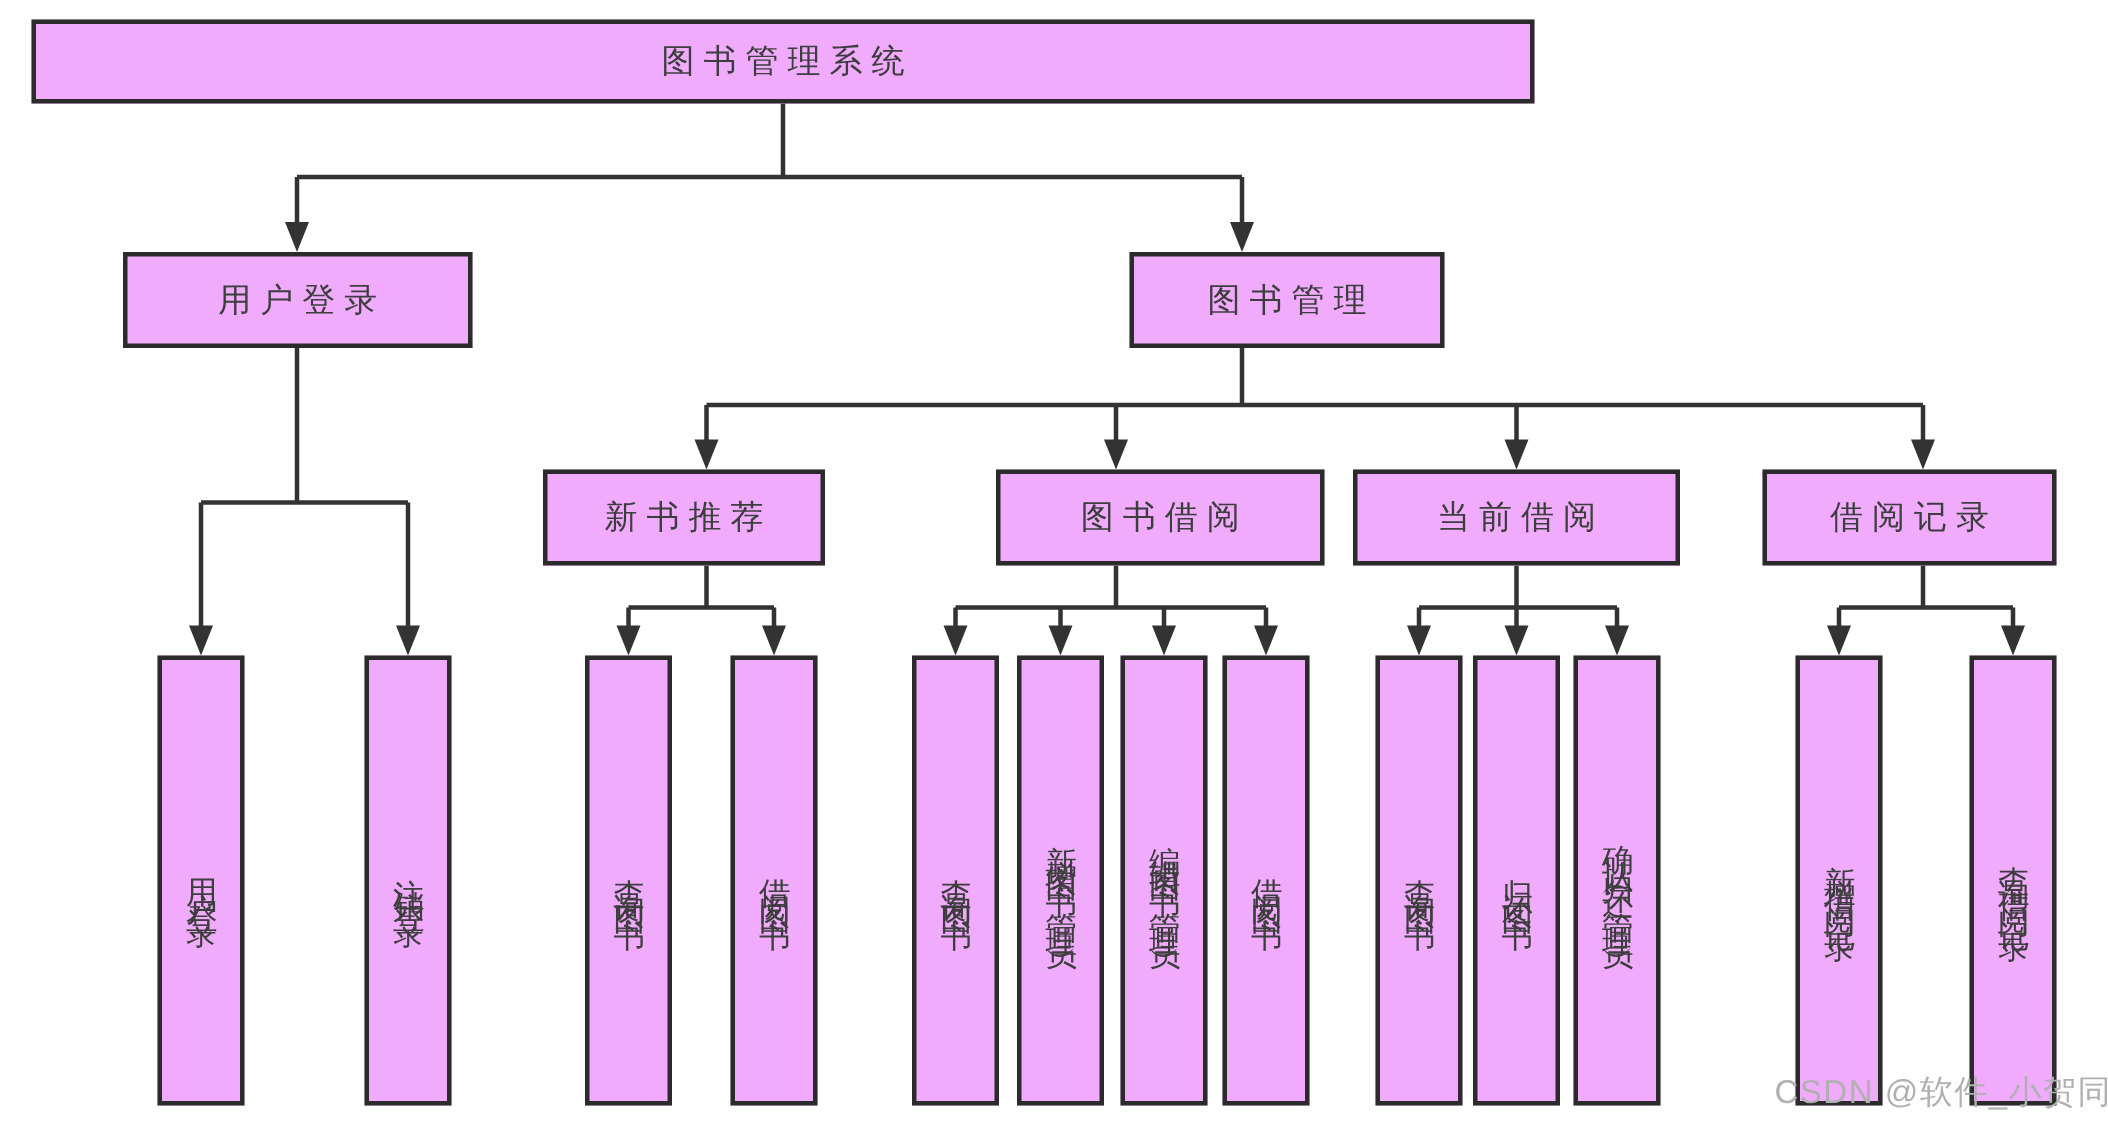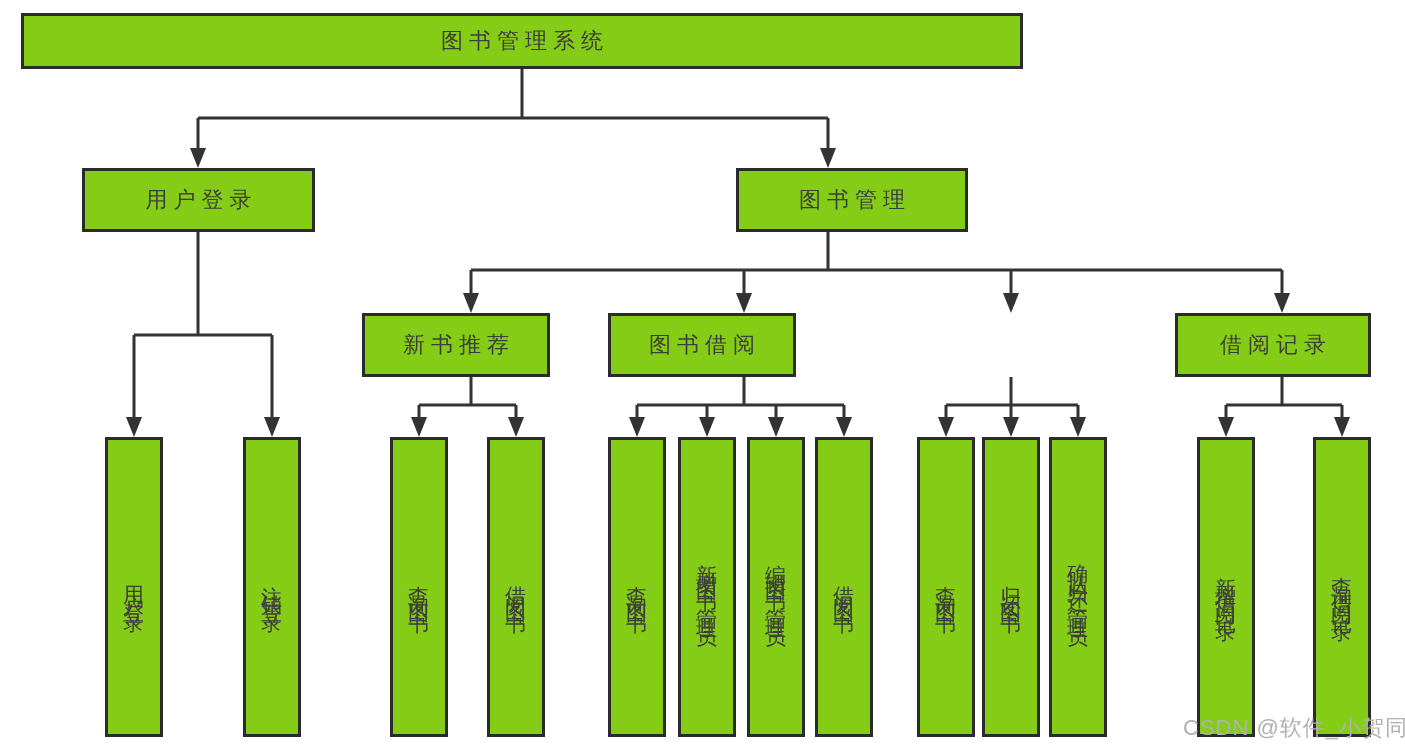--- a/index.html
+++ b/index.html
@@ -2,21 +2,21 @@
 <html><head>
 <meta charset="utf-8">
 <style>
   html,body{margin:0;padding:0;background:#ffffff;}
   .canvas{
     position:relative;width:1405px;height:747px;background:#ffffff;overflow:hidden;
     font-family:"Liberation Sans",sans-serif;color:#3d3d3d;
   }
   .wires{position:absolute;left:0;top:0;z-index:1;}
   .node{
-    position:absolute;z-index:2;background:#84cc16;
+    position:absolute;z-index:2;background:#f0abfc;
     border:3px solid #2b2b2b;box-sizing:border-box;
     display:flex;align-items:center;justify-content:center;
   }
   .node.h span{
     font-size:22px;letter-spacing:6px;white-space:nowrap;
     text-indent:6px; 
   }
   .node.v span{
     writing-mode:vertical-rl;
     font-size:21px;letter-spacing:9px;line-height:1;white-space:nowrap;
@@ -64,29 +64,32 @@
     </g>
   </svg>
 
   <div class="node h" style="left:21px;top:13px;width:1002px;height:56px">
     <span>图书管理系统</span>
   </div>
 
   <div class="node h" style="left:82px;top:168px;width:233px;height:64px">
     <span>用户登录</span>
   </div>
-  <div class="node h" style="left:736px;top:168px;width:232px;height:64px">
+  <div class="node h" style="left:753px;top:168px;width:210px;height:64px">
     <span>图书管理</span>
   </div>
 
   <div class="node h" style="left:362px;top:313px;width:188px;height:64px">
     <span>新书推荐</span>
   </div>
-  <div class="node h" style="left:608px;top:313px;width:188px;height:64px">
+  <div class="node h" style="left:664px;top:313px;width:219px;height:64px">
     <span>图书借阅</span>
+  </div>
+  <div class="node h" style="left:902px;top:313px;width:218px;height:64px">
+    <span>当前借阅</span>
   </div>
   <div class="node h" style="left:1175px;top:313px;width:196px;height:64px">
     <span>借阅记录</span>
   </div>
 
   <div class="node v" style="left:105px;top:437px;width:58px;height:300px">
     <span>用户登录</span>
   </div>
   <div class="node v" style="left:243px;top:437px;width:58px;height:300px">
     <span>注销登录</span>

